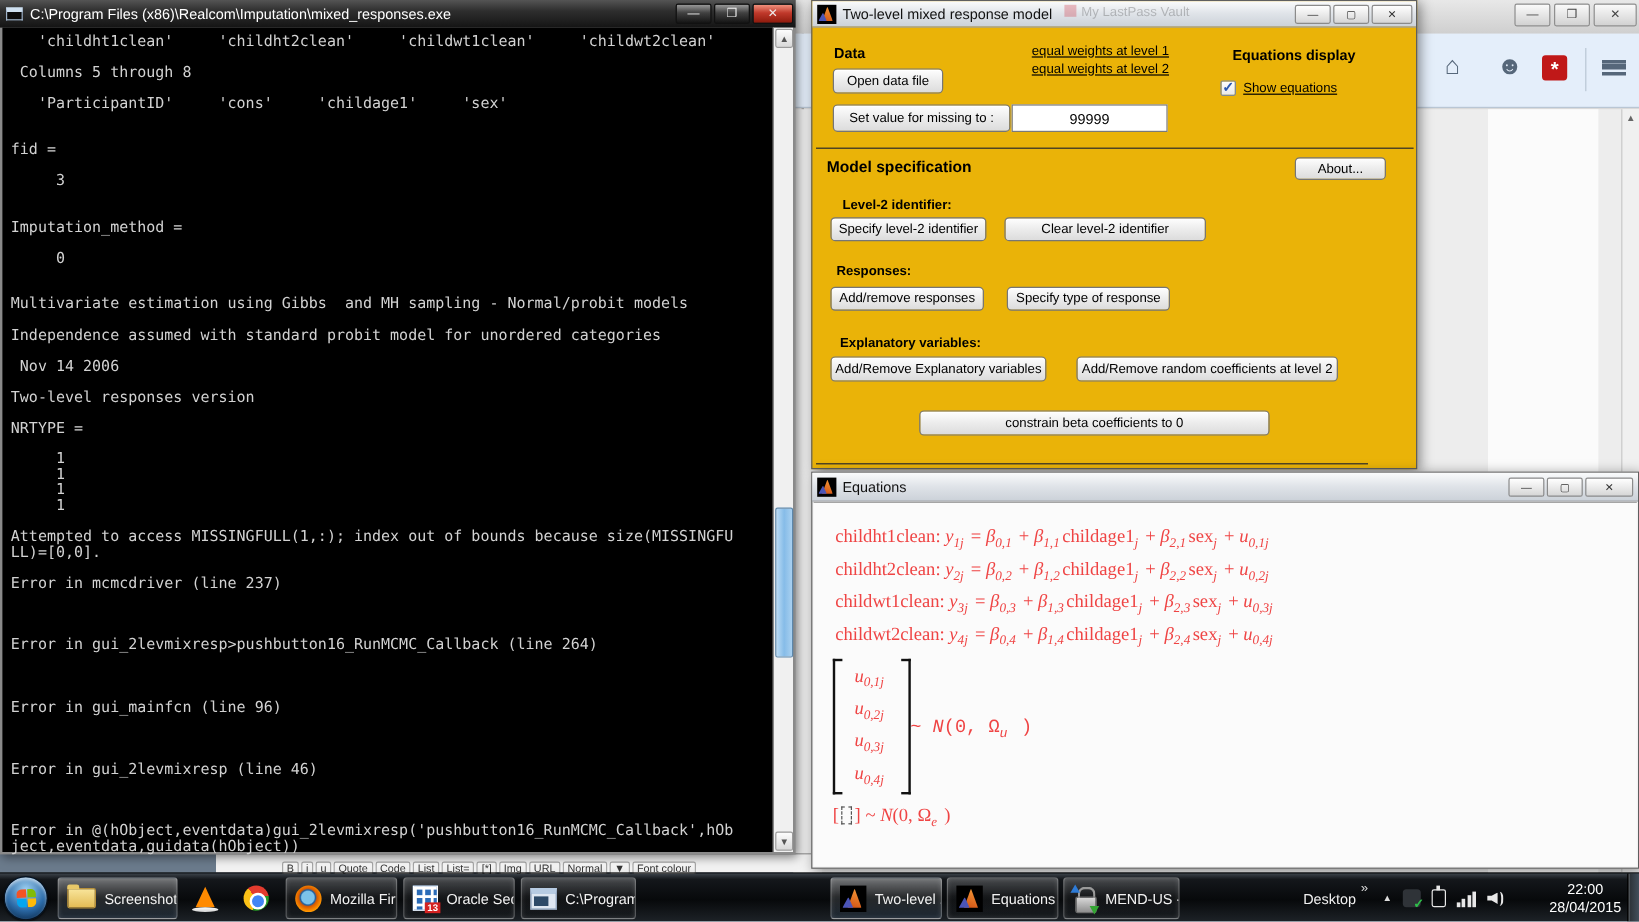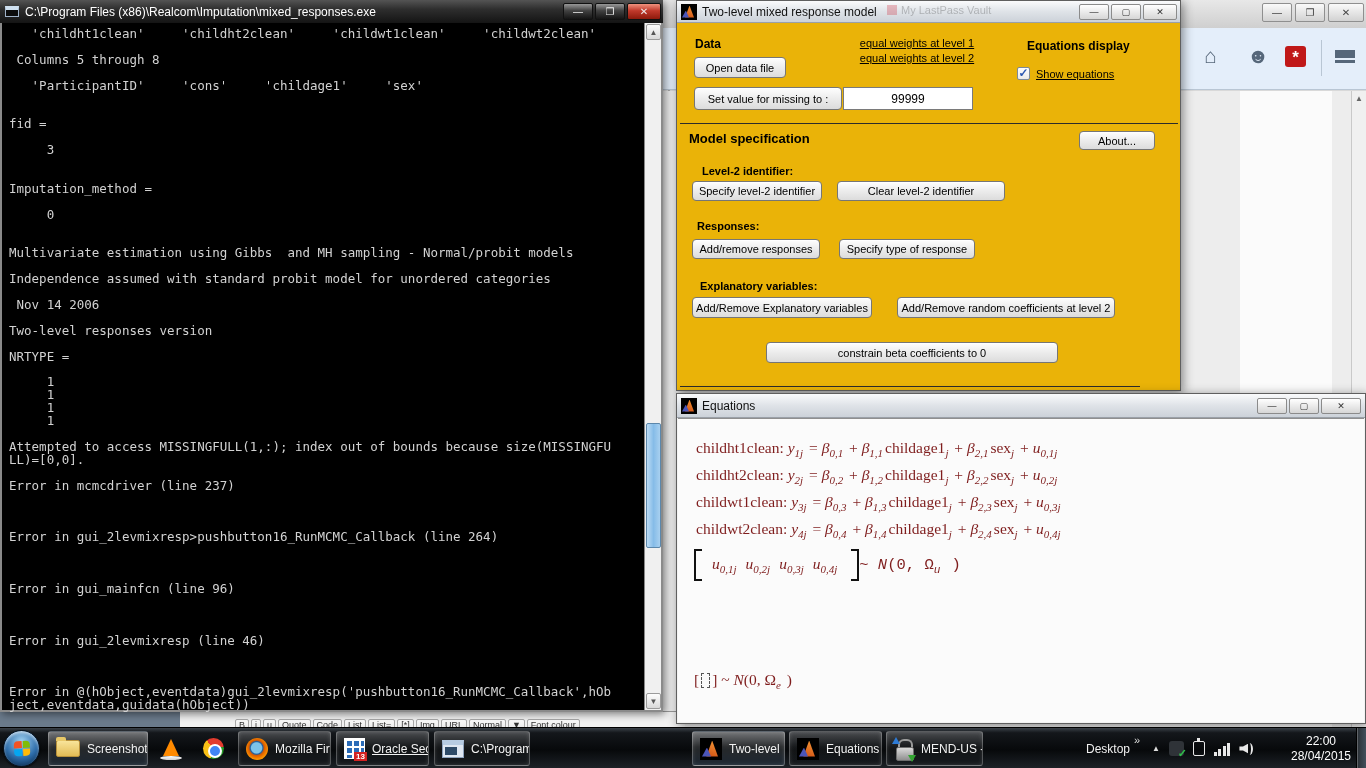--- a/index.html
+++ b/index.html
@@ -56,31 +56,31 @@
   .h1 { position:absolute; font-size:12px; font-weight:bold; color:#000; }
   .h2 { position:absolute; font-size:11px; font-weight:bold; color:#000; }
   .note { position:absolute; font-size:11px; color:#000;text-decoration:underline; }
   .btn { position:absolute; display:flex; align-items:center; justify-content:center; font-size:11px; color:#000; background:linear-gradient(#fefefe,#ececec 50%,#dcdcdc); border:1px solid #767676; border-radius:4px; box-shadow:inset 0 1px 0 #fff; cursor:default; }
   .divider { position:absolute; height:1px; background:#2b2b2b; }
   .field { position:absolute; background:#fff; border:1px solid #7a7a7a; font-size:12px; text-align:center; display:flex; align-items:center; justify-content:center; }
   .cbx { position:absolute; width:13px; height:13px; background:linear-gradient(#fdfdfd,#e9e9e9); border:1px solid #7d8a99; border-radius:2px; color:#2b57b0; font-size:12px; font-weight:bold; line-height:11px; text-align:center; }
 
   
   #eq-win { left:676px; top:393px; width:690px; height:331px; z-index:20; background:#f3f3f3; }
-  #eq-client { position:absolute; left:1px; top:24px; right:1px; bottom:1px; background:#fbfbfb; border-top:1px solid #8f8f8f; font-family:"Liberation Serif",serif; color:#7f1d1d; }
+  #eq-client { position:absolute; left:1px; top:24px; right:1px; bottom:1px; background:#fbfbfb; border-top:1px solid #8f8f8f; font-family:"Liberation Serif",serif; color:#ef4444; }
   #eq-lines { position:absolute; left:18px; top:20px; }
   .eq-line { height:27px; font-size:15.5px; white-space:nowrap; }
   .seg-p { font-style:normal; }
   .seg-i { font-style:italic; }
   .seg-s { font-style:italic; font-size:11px; position:relative; top:4px; margin-right:2px; }
   #vec-wrap { position:absolute; left:16px; top:130px; display:flex; align-items:center; }
   .brk { align-self:stretch; width:8px; }
   .brk-l { border-left:2px solid #111; border-top:2px solid #111; border-bottom:2px solid #111; }
   .brk-r { border-right:2px solid #111; border-top:2px solid #111; border-bottom:2px solid #111; }
-  #vec-rows { display:flex; gap:7px; padding:6px 12px 6px 10px; }
+  #vec-rows { display:flex; flex-direction:column; gap:7px; padding:6px 12px 6px 10px; }
   .vec-row { font-size:15.5px; height:20px; }
   #u-dist { font-size:15.5px;font-family:Liberation Mono, monospace; }
   #e-line { position:absolute; left:16px; top:252px; font-size:15.5px; }
   .eq-box { display:inline-block; width:9px; height:15px; border:1px dashed #555; vertical-align:-3px; margin:0 2px; }
 
   
   #taskbar { position:absolute; left:0; top:727px; width:1366px; height:41px; z-index:50; background:linear-gradient(#3a4148,#14171b 12%,#07090b 55%,#1d2227); border-top:1px solid #000; }
   #start-orb { position:absolute; left:3px; top:2px; width:37px; height:37px; border-radius:50%; background:radial-gradient(circle at 50% 30%,#9fd1f2,#2c6ba8 55%,#0b2b4e 90%); border:1px solid #06121f; box-shadow:inset 0 2px 3px rgba(255,255,255,.65), 0 1px 2px rgba(0,0,0,.8); display:flex; align-items:center; justify-content:center; }
   .flag { width:16px; height:15px; display:grid; grid-template-columns:1fr 1fr; grid-template-rows:1fr 1fr; gap:1px; transform:rotate(-3deg); }
   .flag i:nth-child(1){background:#f35325;border-top-left-radius:4px;}
@@ -314,21 +314,21 @@
     <div class="tb-item tb-pin" style="left:152px;width:38px;justify-content:center;">
       <span class="ico-vlc"></span>
     </div>
     <div class="tb-item tb-pin" style="left:194px;width:38px;justify-content:center;">
       <span class="ico-chrome"></span>
     </div>
     <div class="tb-item tb-open" style="left:238px;width:93px;">
       <span class="ico-firefox"></span>
       <span>Mozilla Fir...</span>
     </div>
-    <div class="tb-item tb-open" style="left:336px;width:93px;text-decoration:underline;">
+    <div class="tb-item tb-open" style="left:336px;width:93px;">
       <span class="ico-oracle">
           <span class="badge">13</span>
         </span>
       <span>Oracle Sec...</span>
     </div>
     <div class="tb-item tb-open" style="left:434px;width:96px;">
       <span class="ico-console"></span>
       <span>C:\Program...</span>
     </div>
     <div class="tb-item tb-open tb-active" style="left:692px;width:93px;">

